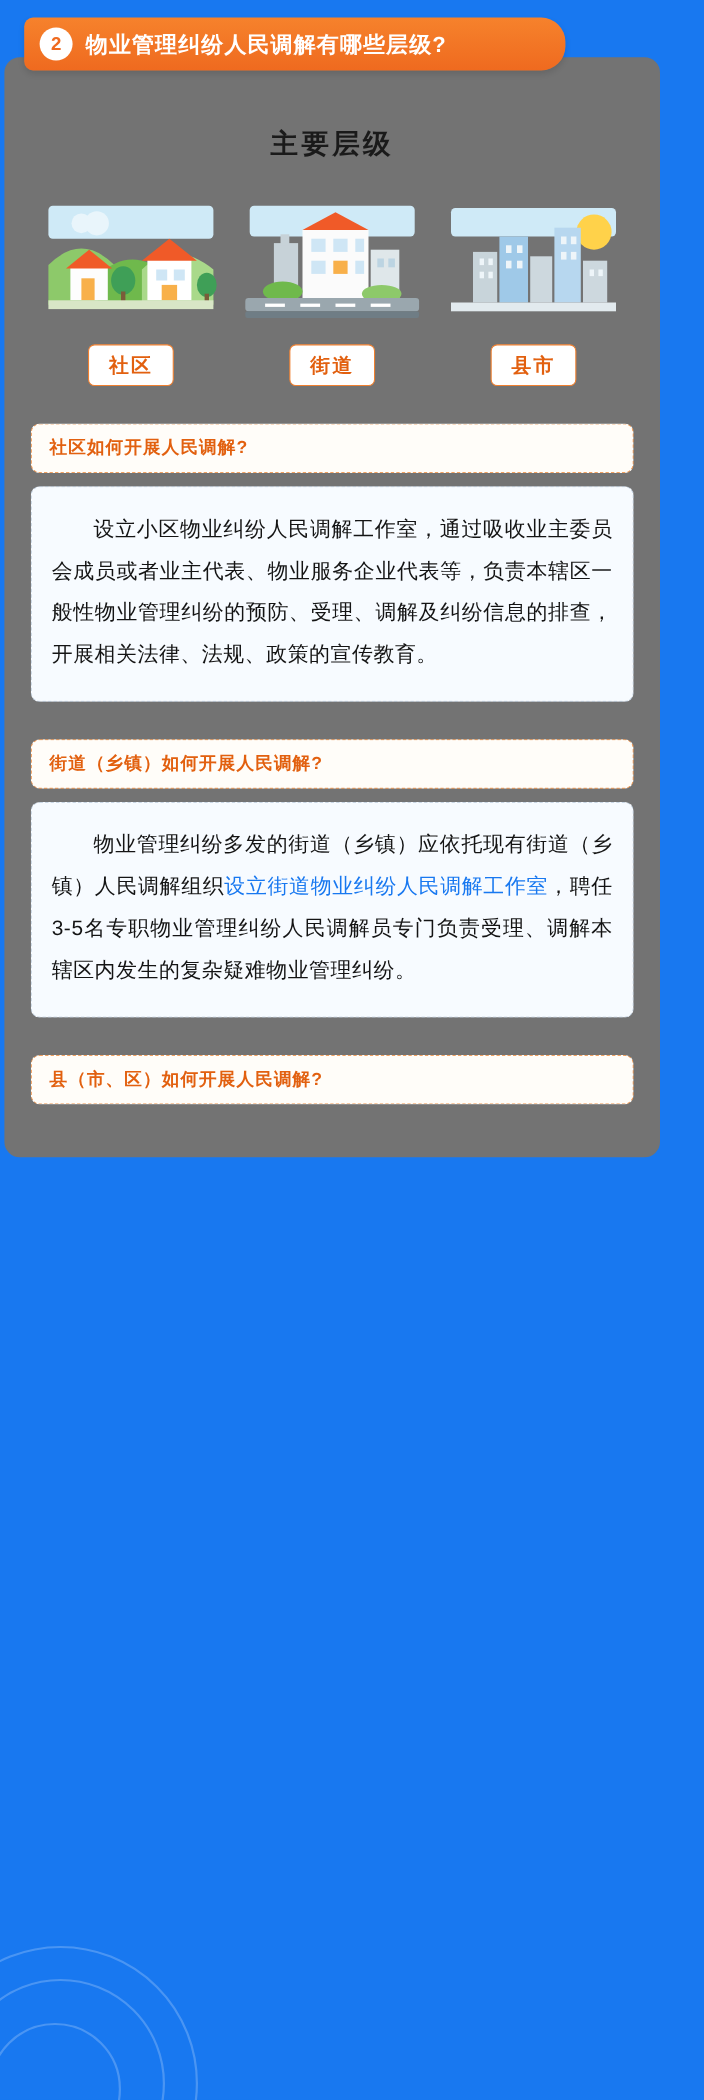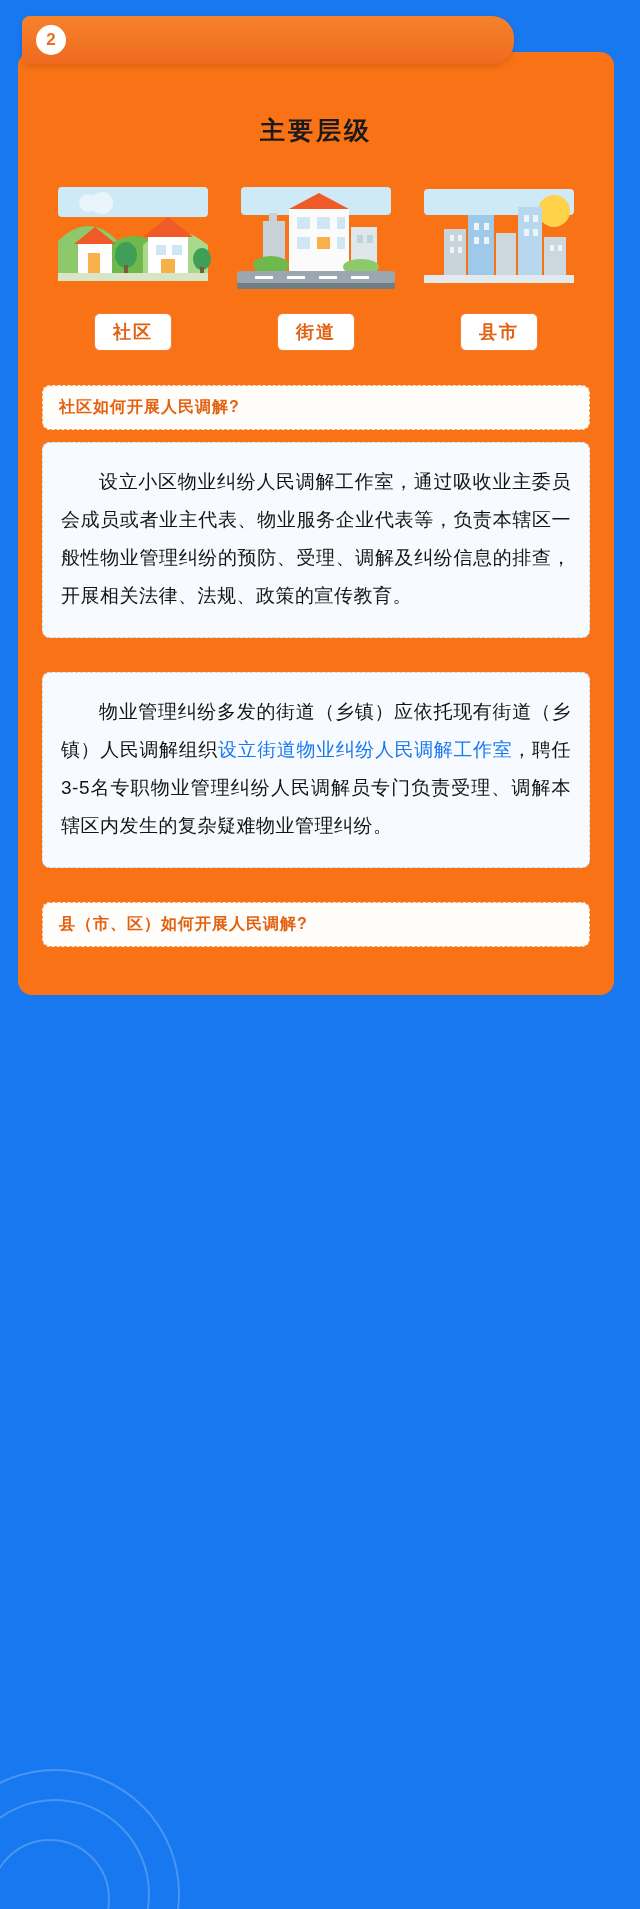--- a/index.html
+++ b/index.html
@@ -19,24 +19,24 @@
     border: 2px solid rgba(255,255,255,0.22);
     border-radius: 50%;
     pointer-events: none;
   }
   .ring1 { width: 250px; height: 250px; left: -70px; bottom: -110px; }
   .ring2 { width: 190px; height: 190px; left: -40px; bottom: -80px; }
   .ring3 { width: 120px; height: 120px; left: -10px; bottom: -50px; }
 
   .card {
     position: absolute;
-    left: 18px;
+    left: 4px;
     top: 52px;
     width: 596px;
-    background: #f97316;
+    background: #737373;
     border-radius: 14px;
     padding: 34px 24px 48px 24px;
   }
 
   
   .header {
     position: absolute;
     left: 22px;
     top: 16px;
     width: 492px;
@@ -252,26 +252,28 @@
   </div>
 
   <div class="q-block">
     <div class="q-title">社区如何开展人民调解?</div>
     <div class="q-body">
         <p><span>设立小区物业纠纷人民调解工作室，通过吸收业主委员会成员或者业主代表、物业服务企业代表等，负责本辖区一般性物业管理纠纷的预防、受理、调解及纠纷信息的排查，开展相关法律、法规、政策的宣传教育。</span></p>
       </div>
   </div>
 
   <div class="q-block">
+    <div class="q-title">街道（乡镇）如何开展人民调解?</div>
     <div class="q-body">
         <p><span>物业管理纠纷多发的街道（乡镇）应依托现有街道（乡镇）人民调解组织</span><span class="hl">设立街道物业纠纷人民调解工作室</span><span>，聘任3-5名专职物业管理纠纷人民调解员专门负责受理、调解本辖区内发生的复杂疑难物业管理纠纷。</span></p>
       </div>
   </div>
 
   <div class="q-block">
     <div class="q-title">县（市、区）如何开展人民调解?</div>
   </div>
 
 </div>
 
 <div class="header">
   <div class="header-num">2</div>
+  <div class="header-title">物业管理纠纷人民调解有哪些层级?</div>
 </div>
 
 </body></html>

